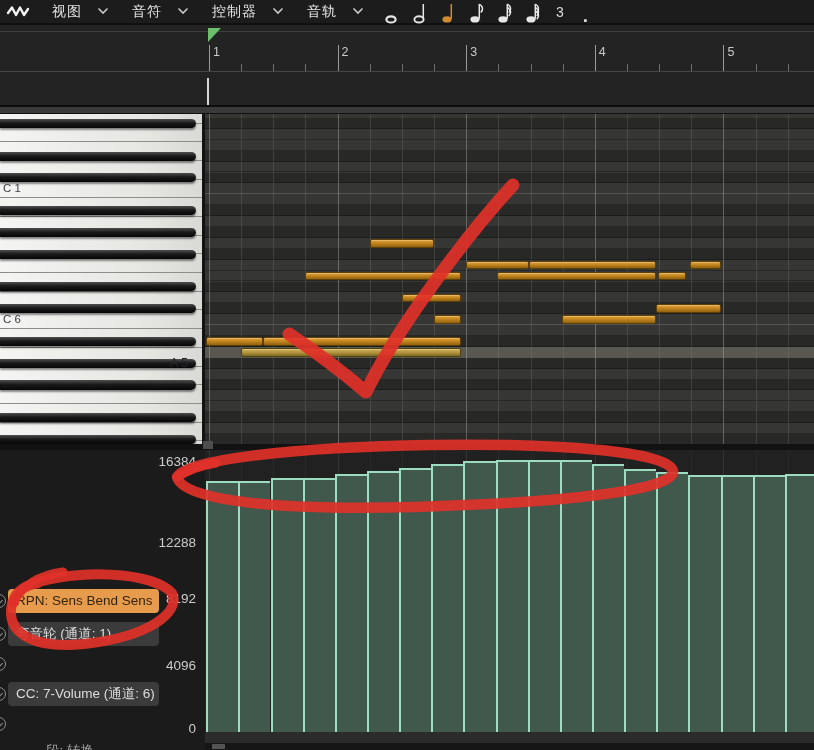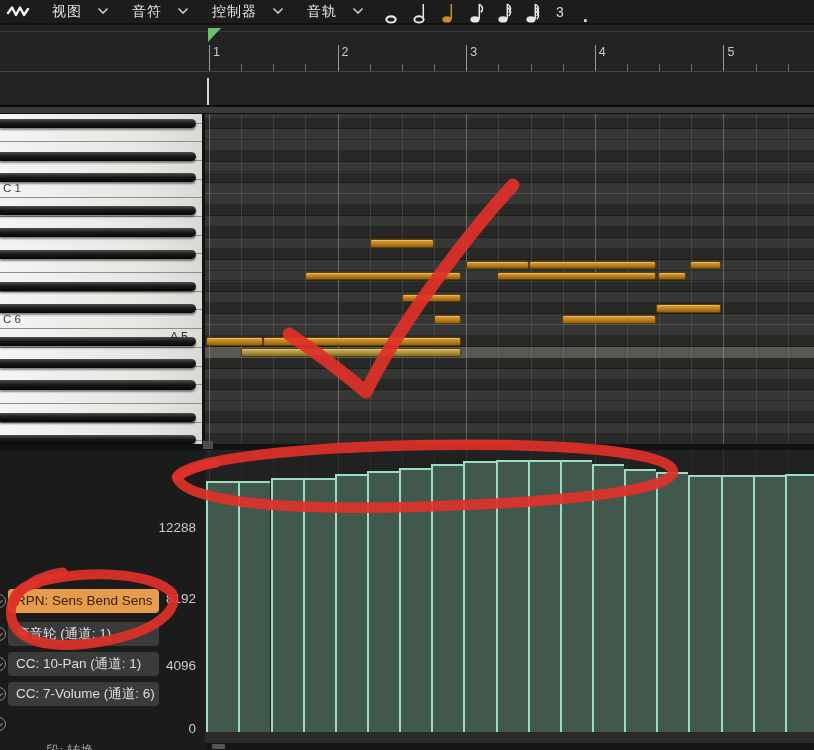--- a/index.html
+++ b/index.html
@@ -204,21 +204,21 @@
       <div class="abs bkey" style="top: 168.3px; height: 9.2px;"></div>
       <div class="abs bkey" style="top: 190.1px; height: 9.2px;"></div>
       <div class="abs bkey" style="top: 222.8px; height: 9.2px;"></div>
       <div class="abs bkey" style="top: 244.6px; height: 9.2px;"></div>
       <div class="abs bkey" style="top: 266.4px; height: 9.2px;"></div>
       <div class="abs bkey" style="top: 299.1px; height: 9.2px;"></div>
       <div class="abs bkey" style="top: 320.9px; height: 9.2px;"></div>
       <div class="abs keylabel" style="top: 68px;">C 1</div>
       <div class="abs keylabel" style="top: 199px;">C 6</div>
       <div class="abs keylabel" style="top: 329px;">C 5</div>
-      <div class="abs keylabel-right" style="top: 216px; margin-left: 35px;">A 5</div>
+      <div class="abs keylabel-right" style="top: 242px; margin-left: 35px;">A 5</div>
     </div>
   <div id="grid" class="abs">
       <div class="abs grow b" style="top: 4px;"></div>
       <div class="abs grow w" style="top: 14.9px;"></div>
       <div class="abs grow w" style="top: 25.8px;"></div>
       <div class="abs grow b" style="top: 36.7px;"></div>
       <div class="abs grow w" style="top: 47.6px;"></div>
       <div class="abs grow b" style="top: 58.5px;"></div>
       <div class="abs grow w oct" style="top: 69.4px;"></div>
       <div class="abs grow w" style="top: 80.3px;"></div>
@@ -274,29 +274,29 @@
       <div class="abs note" style="left: 197px; top: 179.5px; width: 59px;"></div>
       <div class="abs note" style="left: 451px; top: 190.4px; width: 65px;"></div>
       <div class="abs note" style="left: 229px; top: 201.3px; width: 27px;"></div>
       <div class="abs note" style="left: 357px; top: 201.3px; width: 94px;"></div>
       <div class="abs note" style="left: 1px; top: 223.1px; width: 57px;"></div>
       <div class="abs note" style="left: 58px; top: 223.1px; width: 198px;"></div>
       <div class="abs note sel" style="left: 36px; top: 234px; width: 220px;"></div>
     </div>
   <div id="botsep" class="abs"></div>
   <div id="leftpanel" class="abs">
-      <div class="abs axis" style="top: 70px;">12288</div>
+      <div class="abs axis" style="top: 4px;">16384</div>
+      <div class="abs axis" style="top: 85px;">12288</div>
       <div class="abs axis" style="top: 141px;">8192</div>
       <div class="abs axis" style="top: 208px;">4096</div>
       <div class="abs axis" style="top: 271px;">0</div>
       <div class="abs lane sel" style="top: 139px;">RPN: Sens Bend Sens</div>
       <div class="abs laneicon" style="top: 144px;"></div>
       <div class="abs lane" style="top: 172px;">弯音轮 (通道: 1)</div>
       <div class="abs laneicon" style="top: 177px;"></div>
-      <div class="abs lane" style="top: 202px;">CC: 10-Pan (通道: 1)</div>
       <div class="abs laneicon" style="top: 207px;"></div>
       <div class="abs lane" style="top: 232px;">CC: 7-Volume (通道: 6)</div>
       <div class="abs laneicon" style="top: 237px;"></div>
       <div class="abs laneicon" style="top: 267px;"></div>
       <div class="abs clippedrow">段: 转换</div>
     </div>
   <div id="chart" class="abs">
       <div class="abs cvline cmeas" style="left: 4px;"></div>
       <div class="abs cvline cbeat" style="left: 36.15px;"></div>
       <div class="abs cvline cbeat" style="left: 68.3px;"></div>

